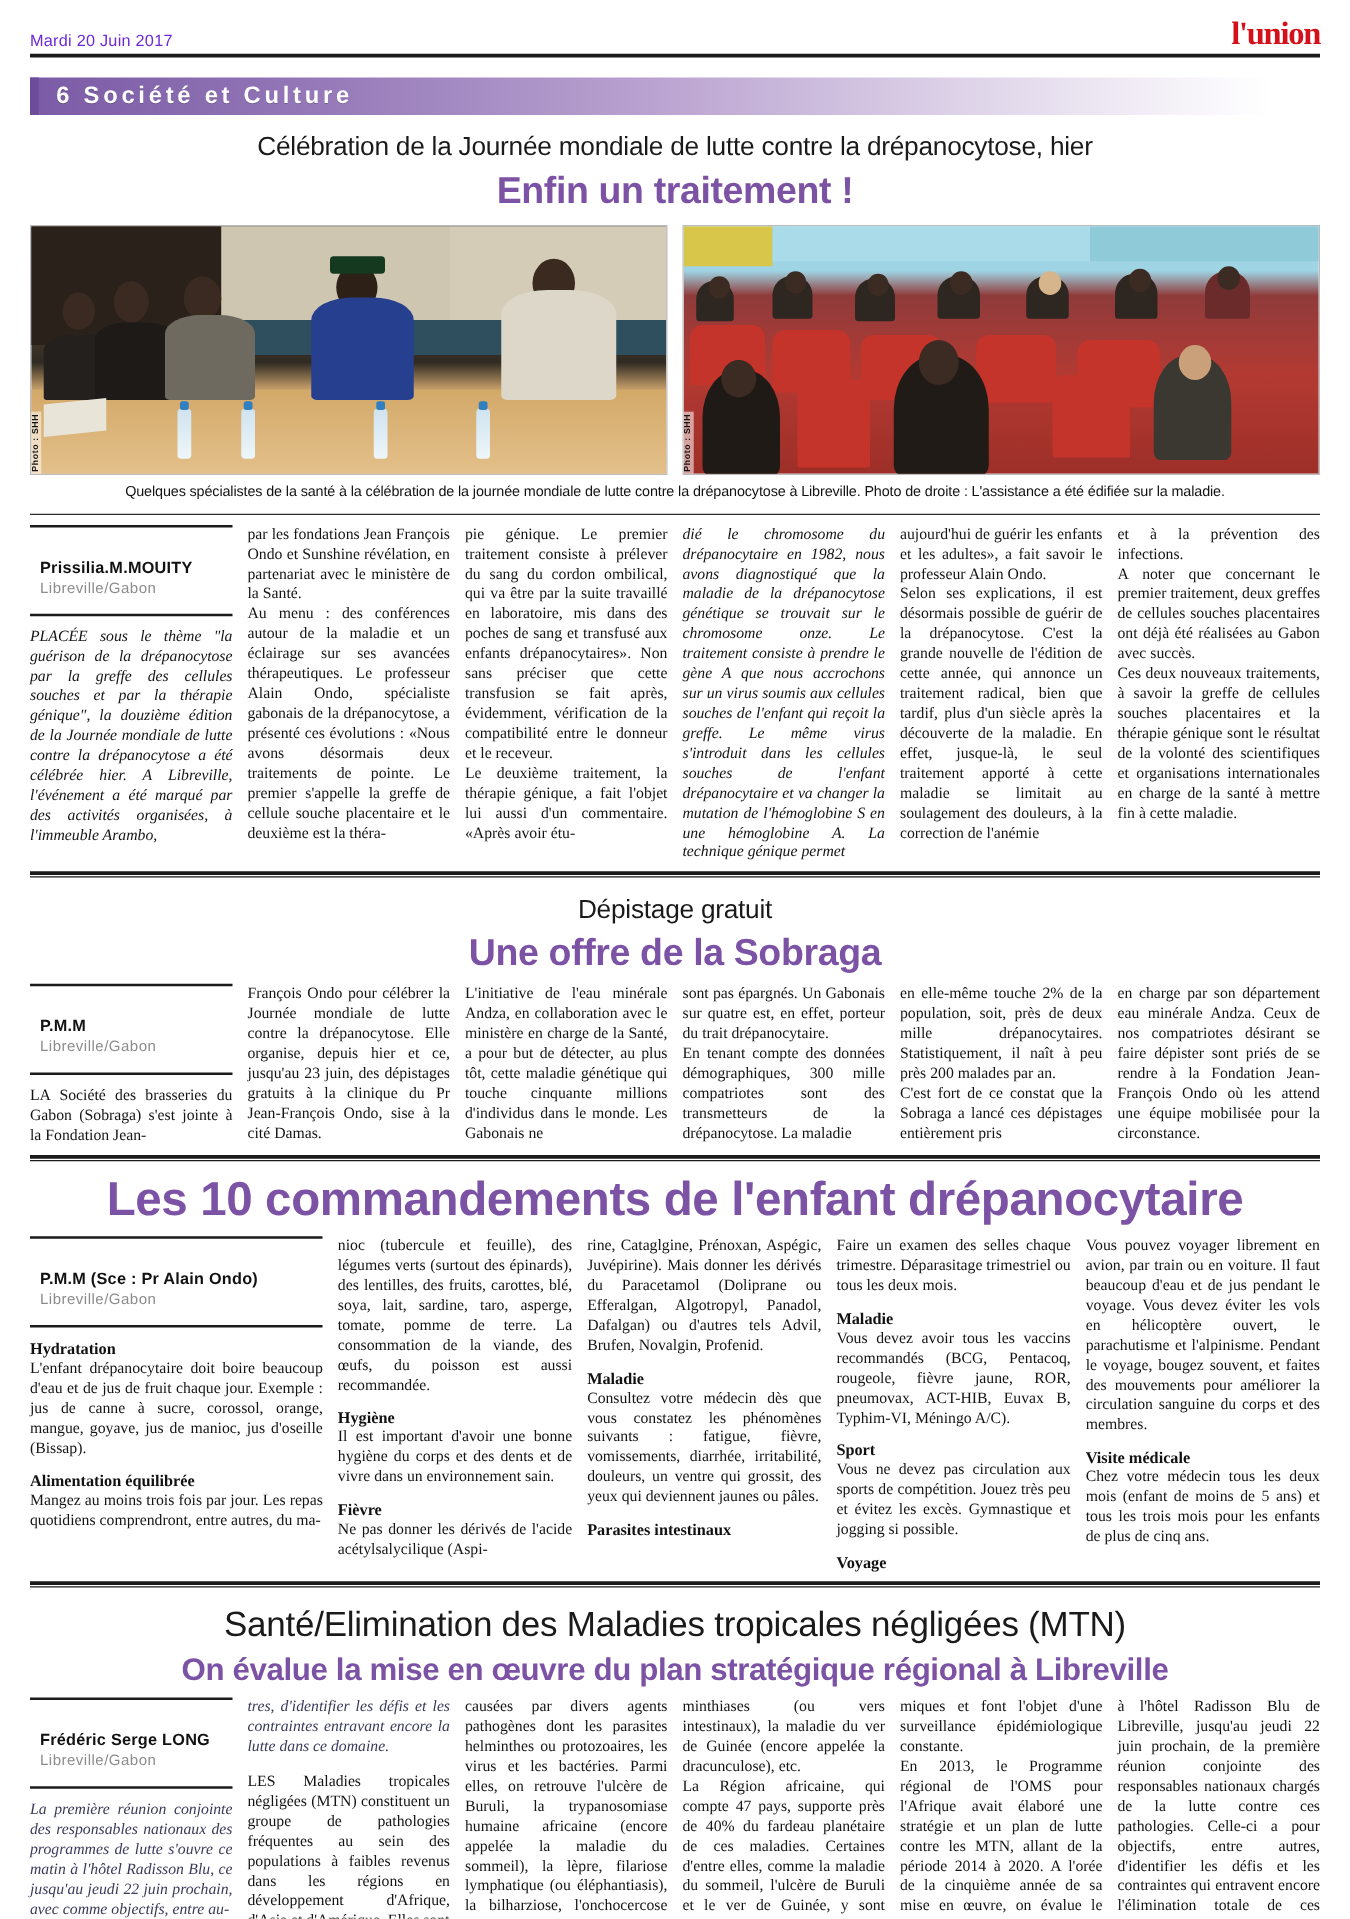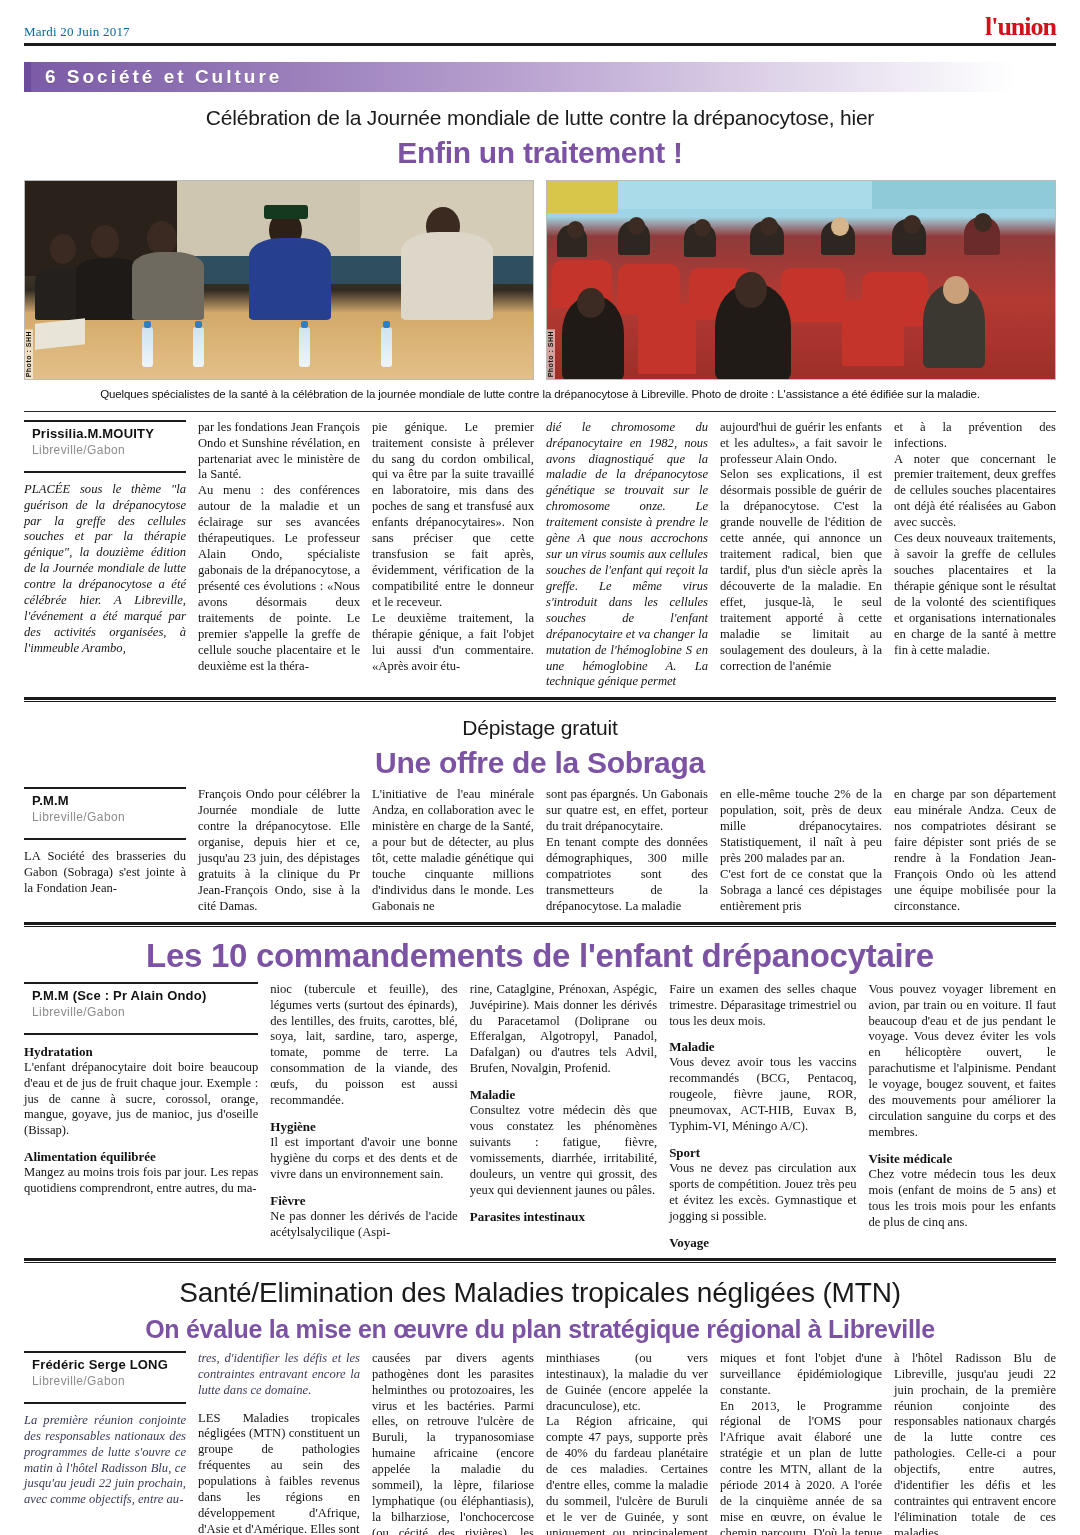--- a/index.html
+++ b/index.html
@@ -8,40 +8,40 @@
     width:1080px; height:1535px;
     background:#ffffff;
     font-family:"Liberation Serif", serif;
     color:#111;
     overflow:hidden;
   }
   .page { position:relative; width:1080px; height:1535px; padding:0 24px; }
 
   
   .masthead { display:flex; align-items:flex-end; justify-content:space-between; height:40px; padding-top:14px; }
-  .masthead .date { font-family:Liberation Serif, serif; font-size:13px; color:#0369a1; letter-spacing:.2px; }
+  .masthead .date { font-family:Liberation Sans, sans-serif; font-size:13px; color:#6d28d9; letter-spacing:.2px; }
   .masthead .logo { font-family:"Liberation Serif", serif; font-weight:bold; font-style:normal; font-size:26px; color:#d4111a; letter-spacing:-1px; line-height:1; }
   .masthead-rule { height:3px; background:#1b1b1b; margin-top:3px; }
 
   
   .section-banner {
     position:relative; height:30px; margin-top:16px;
     background:linear-gradient(to right, #7b5ba6 0%, #8f72b4 18%, #b9a2d0 48%, #ddd2e8 72%, #ffffff 96%);
     display:flex; align-items:center;
   }
   .section-banner .sec-bar { width:7px; height:30px; background:#6d4d9b; }
   .section-banner .sec-text {
     font-family:"Liberation Sans", sans-serif; font-weight:bold; font-size:19px; color:#ffffff;
     letter-spacing:3px; padding-left:14px; text-shadow:0 1px 0 rgba(0,0,0,.18);
   }
 
   
   .kicker { text-align:center; font-family:"Liberation Sans", sans-serif; font-size:21px; color:#1a1a1a; margin-top:14px; letter-spacing:-.2px; }
   .headline { text-align:center; font-family:"Liberation Sans", sans-serif; font-weight:bold; font-size:30px; color:#7c52a5; margin-top:6px; letter-spacing:-.3px; }
-  .headline.big { font-size:33px; }
+  .headline.big { font-size:38px; }
 
   
   .photos { display:flex; gap:12px; margin-top:10px; }
   .photo-wrap { position:relative; flex:1; }
   .photo { position:relative; width:100%; height:200px; overflow:hidden; border:1px solid #bbb; }
   .credit {
     position:absolute; left:-1px; bottom:0; writing-mode:vertical-rl; transform:rotate(180deg);
     font-family:"Liberation Sans", sans-serif; font-size:7px; font-weight:bold; color:#111;
     background:rgba(255,255,255,.55); padding:2px 1px; letter-spacing:.5px;
   }
@@ -70,21 +70,21 @@
   }
 
   
   .rule-thin { height:1px; background:#2b2b2b; margin:8px 0; }
   .rule-double { border-top:3px solid #1b1b1b; border-bottom:1px solid #1b1b1b; height:5px; margin:7px 0 0; }
 
   
   .byline { }
   .byline .brule-top { height:2px; background:#1b1b1b; }
   .byline .brule-bot { height:2px; background:#1b1b1b; margin-top:8px; }
-  .byline .name { font-family:"Liberation Sans", sans-serif; font-weight:bold; font-size:13px; color:#111; padding:4px 0 2px 8px; letter-spacing:.2px; }
+  .byline .name { font-family:"Liberation Sans", sans-serif; font-weight:bold; font-size:13px; color:#111; padding:24px 0 2px 8px; letter-spacing:.2px; }
   .byline .place { font-family:"Liberation Sans", sans-serif; font-size:12px; color:#8c8c8c; padding:0 0 6px 8px; letter-spacing:.4px; }
 
   
   .cols { display:flex; gap:12px; margin-top:7px; }
   .col { flex:1; }
   .col p {
     margin:0; font-family:"Liberation Serif", serif; font-size:12.6px; line-height:1.265;
     text-align:justify; text-justify:inter-word; hyphens:auto; color:#141414;
   }
   .col p + p { margin-top:0; }

